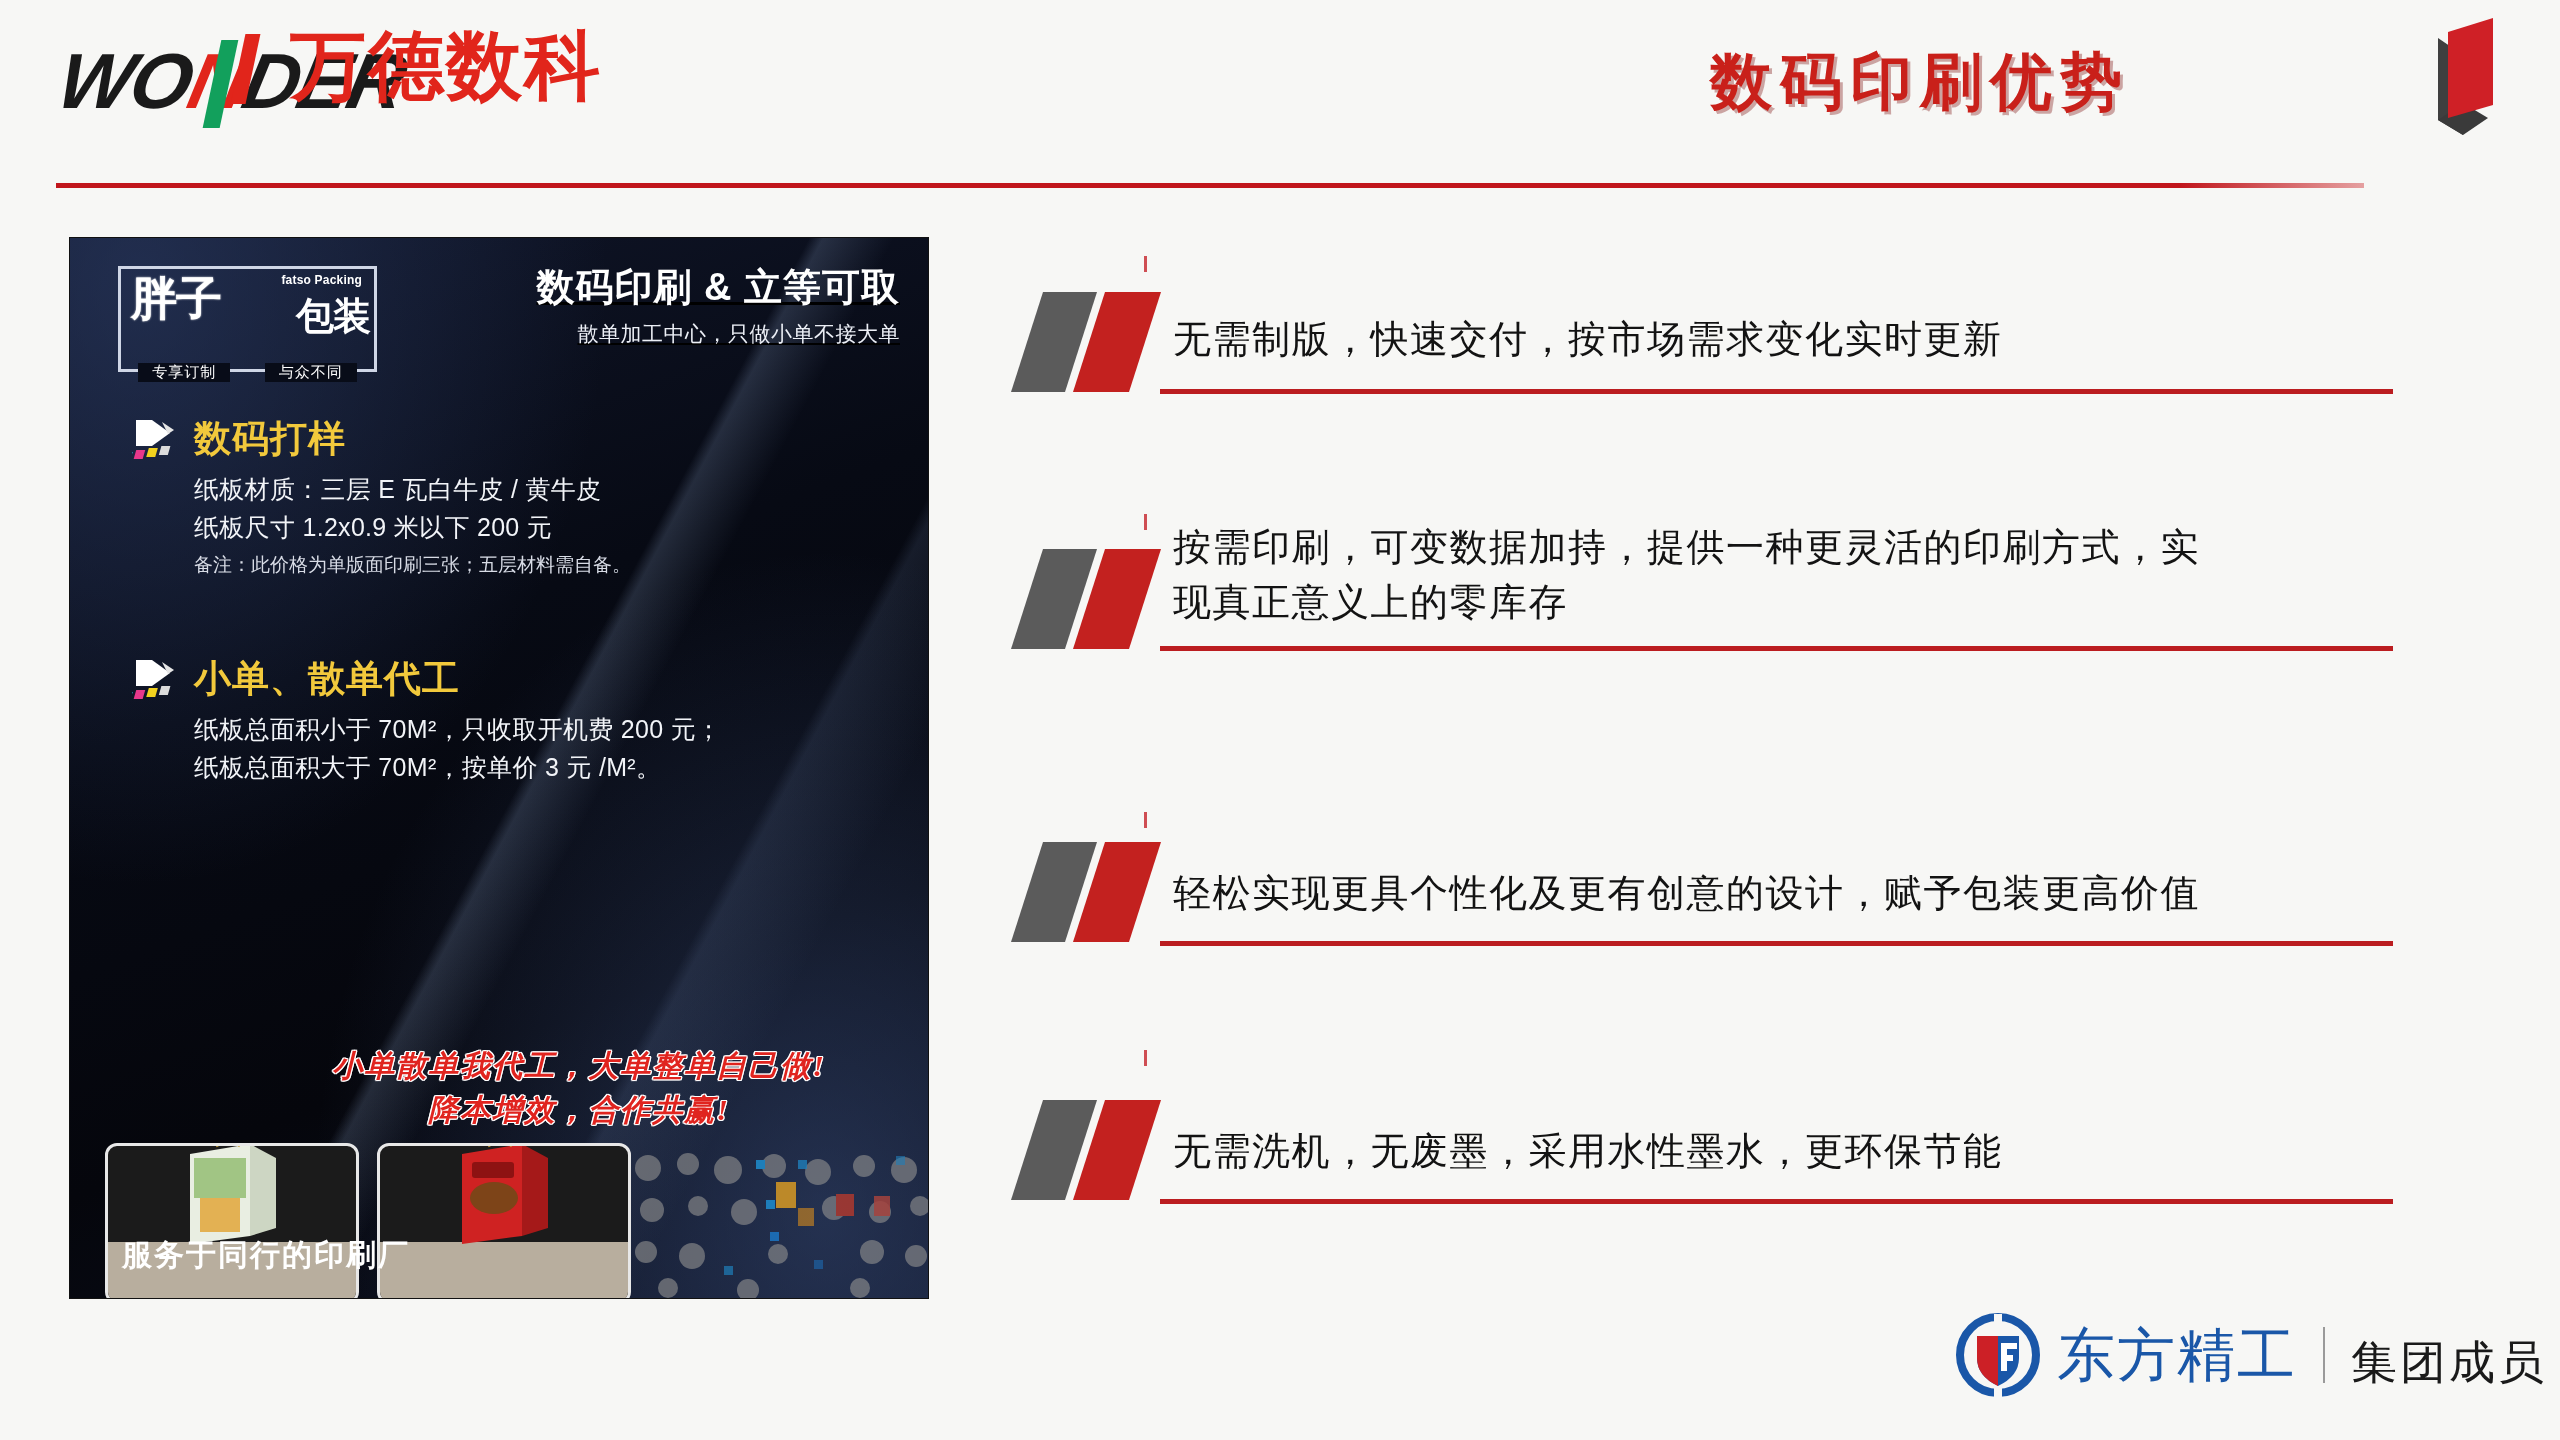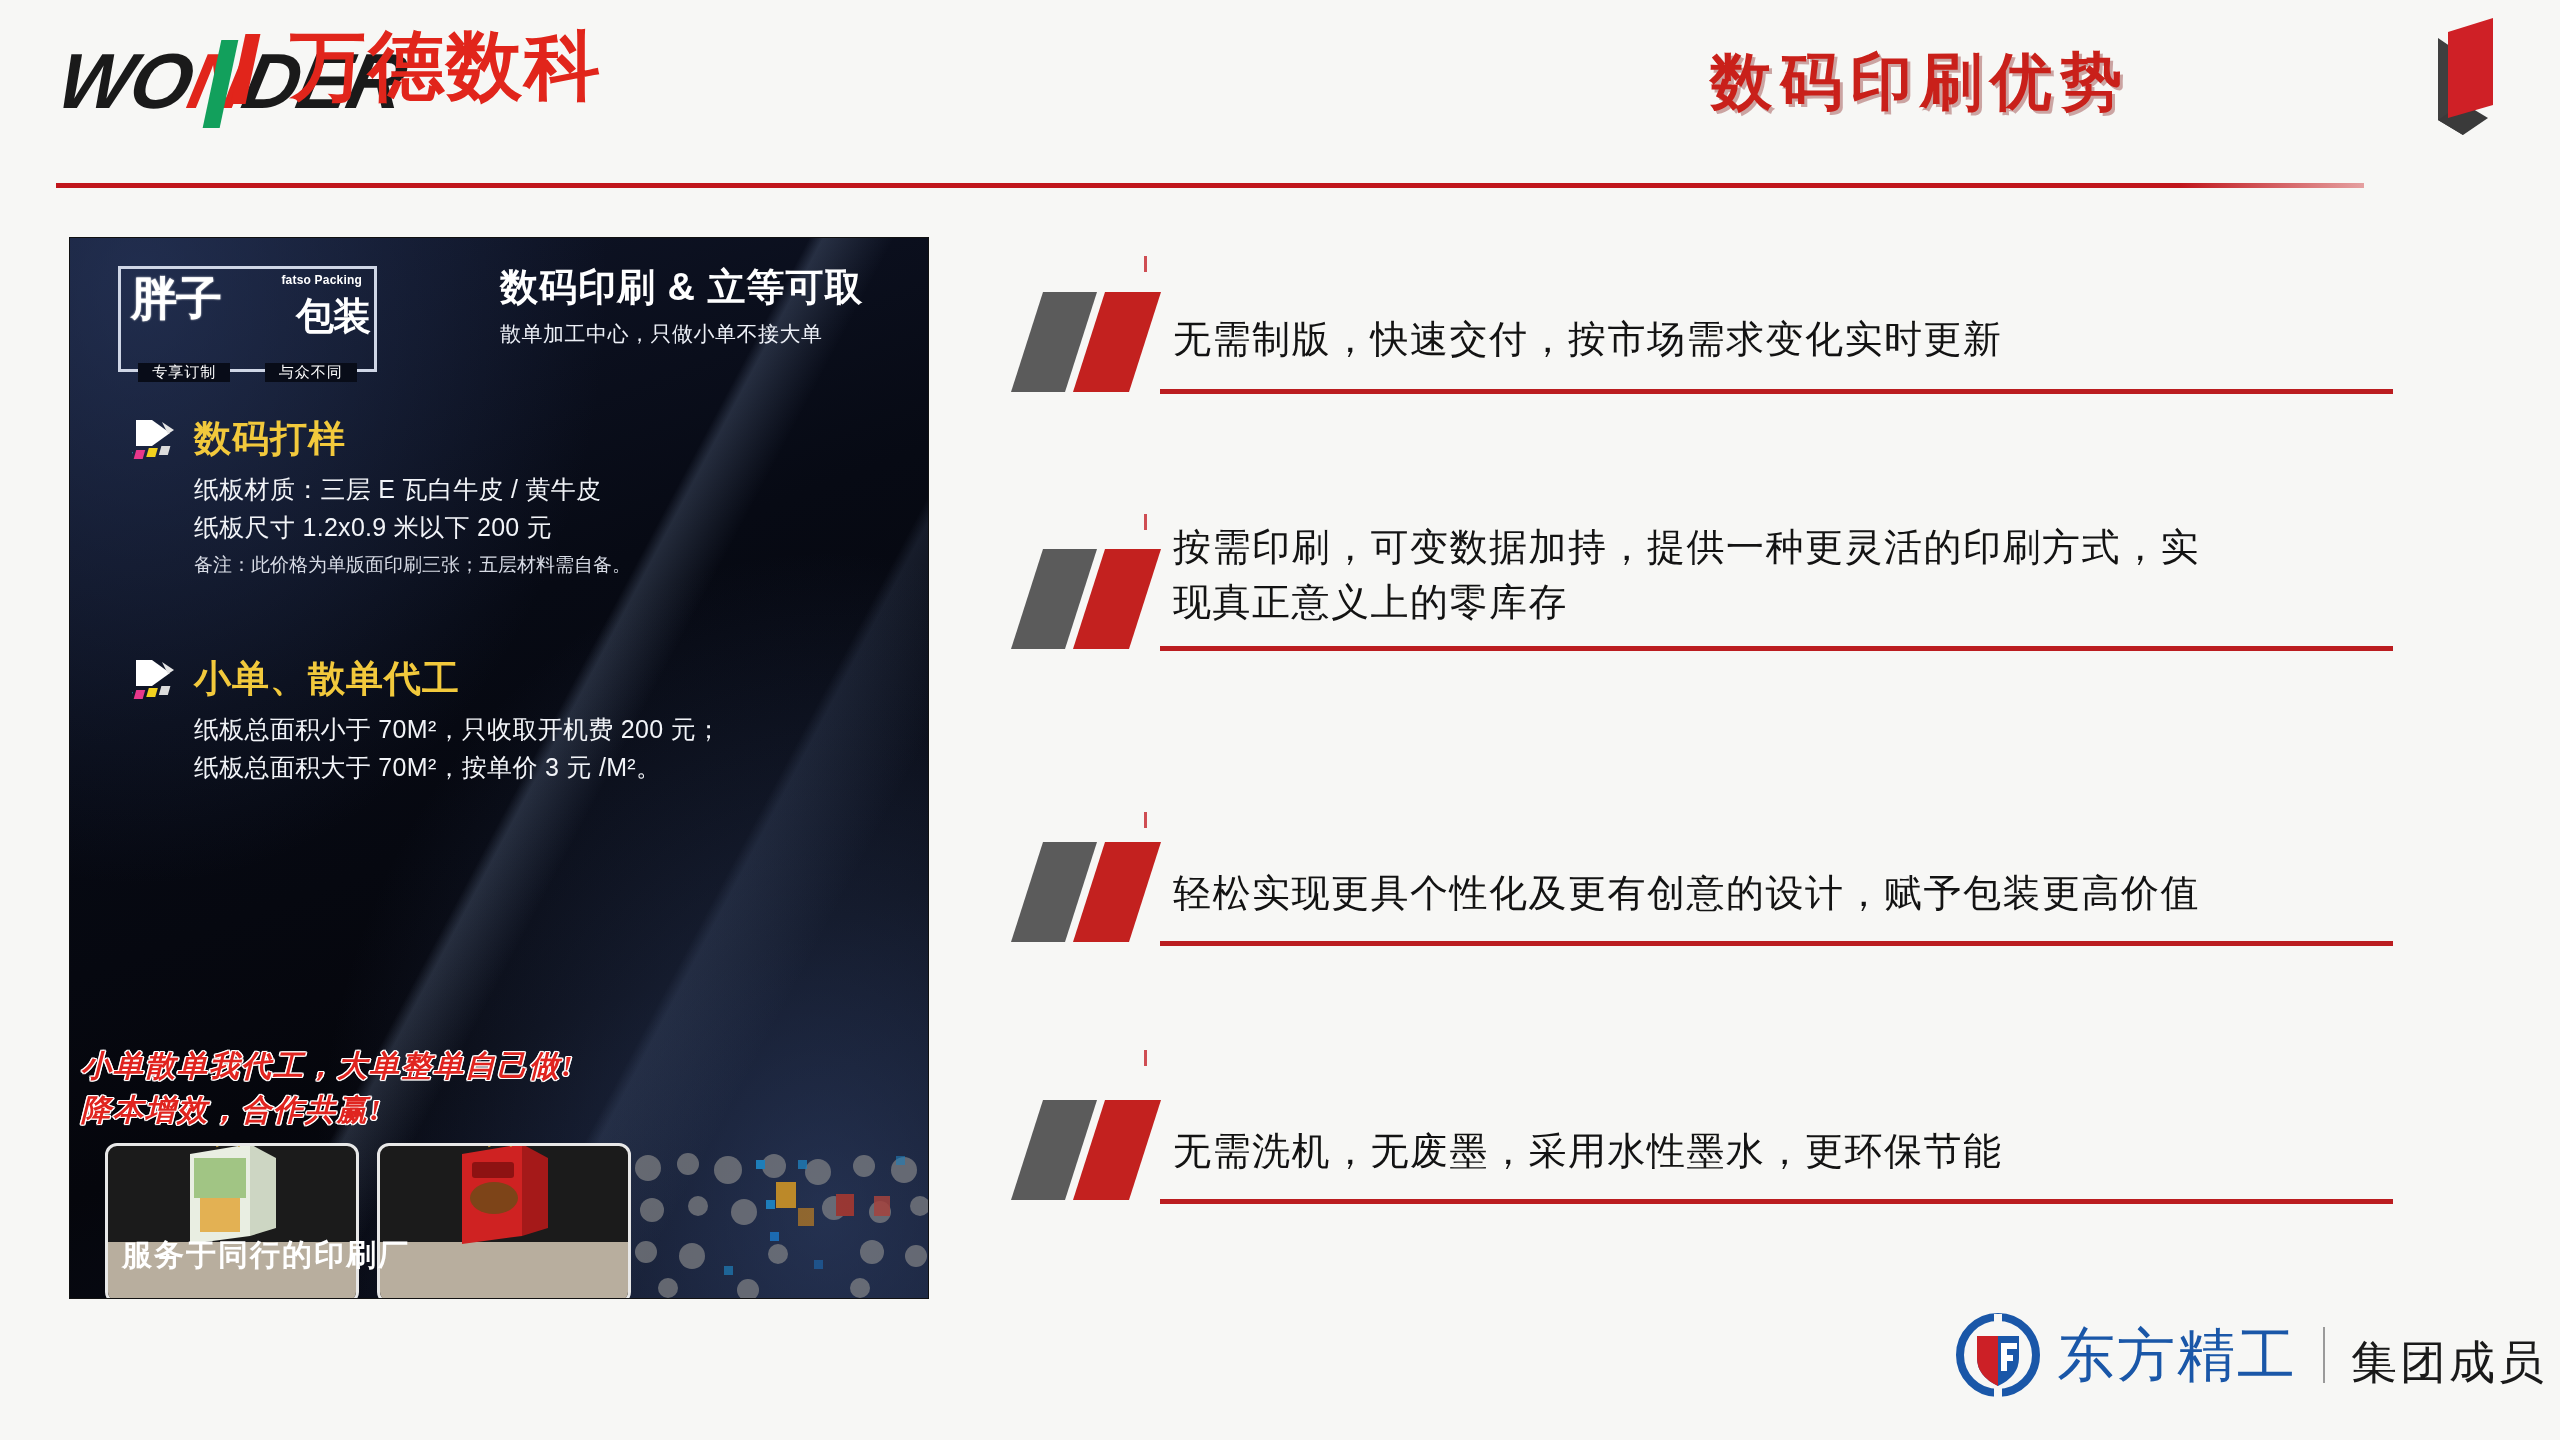--- a/index.html
+++ b/index.html
@@ -81,21 +81,21 @@
     font-size:38px;font-weight:bold;color:#fff;line-height:1;letter-spacing:-1px;
   }
   .fatso-sub{
     position:absolute;left:0;bottom:-13px;width:253px;
     display:flex;justify-content:space-around;
   }
   .fatso-sub span{
     font-size:15px;color:#fff;background:#080c18;padding:0 14px;letter-spacing:1px;
   }
   .poster-head-main{
-    position:absolute;left:430px;top:26px;width:400px;text-align:left;
+    position:absolute;left:430px;top:26px;width:400px;text-align:right;text-decoration:underline;
   }
   .poster-head-main .l1{
     font-size:38px;font-weight:bold;color:#fff;letter-spacing:1px;line-height:1.25;
     white-space:nowrap;
   }
   .poster-head-main .l2{
     font-size:21px;color:#eceff6;letter-spacing:.5px;margin-top:8px;white-space:nowrap;
   }
 
   .sec{position:absolute;left:62px;}
@@ -106,21 +106,21 @@
   .arrow-mark{position:absolute;left:0;top:-4px;width:56px;height:52px;}
   .sec-lines{margin-left:62px;margin-top:14px;}
   .sec-lines div{
     font-size:25px;color:#f2f4f8;line-height:1.5;white-space:nowrap;letter-spacing:.3px;
   }
   .sec-note{
     font-size:19px;color:#d8dce6;margin-left:62px;margin-top:6px;white-space:nowrap;
   }
 
   .slogan{
-    position:absolute;left:11px;top:806px;width:1010px;text-align:left;
+    position:absolute;left:4px;top:806px;width:1010px;text-align:center;
   }
   .slogan div{
     font-size:30px;font-weight:bold;color:#e0241f;line-height:1.45;letter-spacing:2px;
     font-family:"Liberation Serif","DejaVu Serif",serif;font-style:italic;
     text-shadow:
       1.4px 0 0 #fff,-1.4px 0 0 #fff,0 1.4px 0 #fff,0 -1.4px 0 #fff,
       1px 1px 0 #fff,-1px -1px 0 #fff,1px -1px 0 #fff,-1px 1px 0 #fff;
   }
 
   .grid{position:absolute;left:35px;top:905px;width:790px;display:flex;flex-wrap:wrap;gap:18px;}

